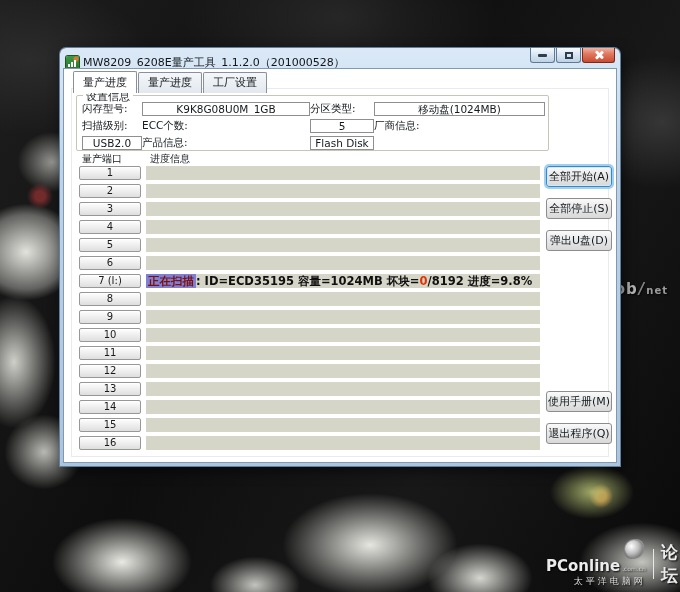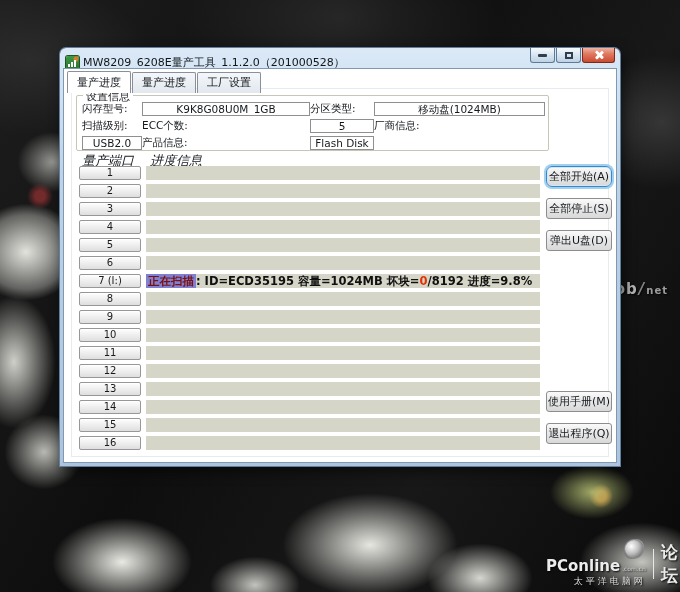--- a/index.html
+++ b/index.html
@@ -87,21 +87,21 @@
   .glyph-close::before,.glyph-close::after{
     content:"";position:absolute;left:4px;top:0;width:2.5px;height:10px;background:#fff;border-radius:1px;
   }
   .glyph-close::before{transform:rotate(45deg);}
   .glyph-close::after{transform:rotate(-45deg);}
   
   .client{
     position:absolute;left:3px;right:3px;top:20px;bottom:3px;
     background:#ffffff;border:1px solid #7f99b2;box-sizing:border-box;
   }
-  .tabs{position:absolute;left:3px;top:2px;display:flex;align-items:flex-end;z-index:3;}
+  .tabs{position:absolute;left:9px;top:2px;display:flex;align-items:flex-end;z-index:3;}
   .tab{
     font-size:11px;color:#13181d;padding:2px 9px 3px;margin-right:1px;
     border:1px solid #8a8f99;border-bottom:none;border-radius:2px 2px 0 0;
     background:linear-gradient(#f4f7fa,#e2e8ee);cursor:default;
   }
   .tab.active{background:#ffffff;padding-top:3px;position:relative;z-index:4;}
   .page{
     position:absolute;left:7px;right:7px;top:19px;bottom:5px;
     border:1px solid #e8ebee;background:#fff;
   }
@@ -119,21 +119,21 @@
     grid-auto-rows:14px;row-gap:3px;align-items:center;
     padding:6px 3px 0 5px;
   }
   .gb-label{font-size:10.5px;color:#15191d;white-space:nowrap;}
   .gb-field{
     border:1px solid #8f8f8f;height:14px;box-sizing:border-box;background:#fff;
     font-size:10.5px;line-height:12px;text-align:center;color:#15191d;
     white-space:nowrap;overflow:hidden;
   }
   
-  .col-label{position:absolute;font-size:13px;color:#15191d;z-index:2;font-style:italic;}
+  .col-label{position:absolute;font-size:10px;color:#15191d;z-index:2;}
   .lbl-ports{left:18px;top:83px;}
   .lbl-progress{left:86px;top:83px;}
   
   .ports{position:absolute;left:15px;top:97px;z-index:2;}
   .pgroup{margin-bottom:2px;}
   .portbtn{
     width:62px;height:14px;margin-bottom:4px;box-sizing:border-box;
     border:1px solid #979797;border-radius:2px;
     background:linear-gradient(#fefefe,#ededed 55%,#dedede);
     box-shadow:inset 0 1px 0 #fff;
@@ -157,21 +157,20 @@
   .act{
     position:absolute;left:482px;width:66px;height:21px;box-sizing:border-box;
     border:1px solid #8d8d8d;border-radius:3px;
     background:linear-gradient(#fafafa,#e9e9e9 45%,#d8d8d8);
     font-size:11px;color:#15191d;text-align:center;line-height:19px;
     z-index:2;font-family:"DejaVu Sans","Liberation Sans",sans-serif;
   }
   .act.focused{
     border-color:#3a87c8;
     box-shadow:0 0 0 2px #9fd0f0, inset 0 0 0 1px #cfe8fa;
-    border-radius:6px;
   }
   .act-1{top:97px;} .act-2{top:129px;} .act-3{top:161px;}
   .act-4{top:322px;} .act-5{top:354px;}
 </style>
 </head>
 <body>
 
 <div class="photo"></div>
 
 <div class="wm-right">

